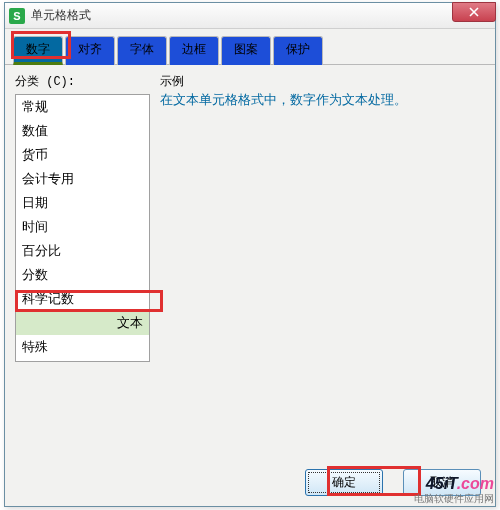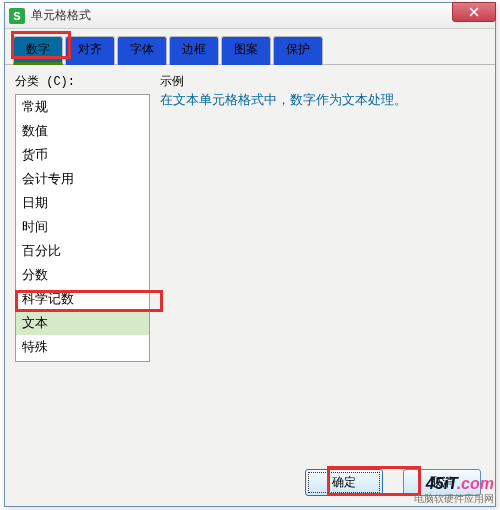--- a/index.html
+++ b/index.html
@@ -88,20 +88,21 @@
     overflow: hidden;
   }
   .category-item {
     padding: 2px 6px;
     cursor: pointer;
     font-size: 13px;
     line-height: 20px;
   }
   .category-item.selected {
     background: #d6eac9;
+    text-align: right;
   }
   
   .right-col { flex: 1; }
   .sample-label { }
   .sample-box {
     border: 1px solid #a0a0a0;
     background: #fff;
     padding: 6px 8px;
     margin-bottom: 14px;
     font-size: 13px;

